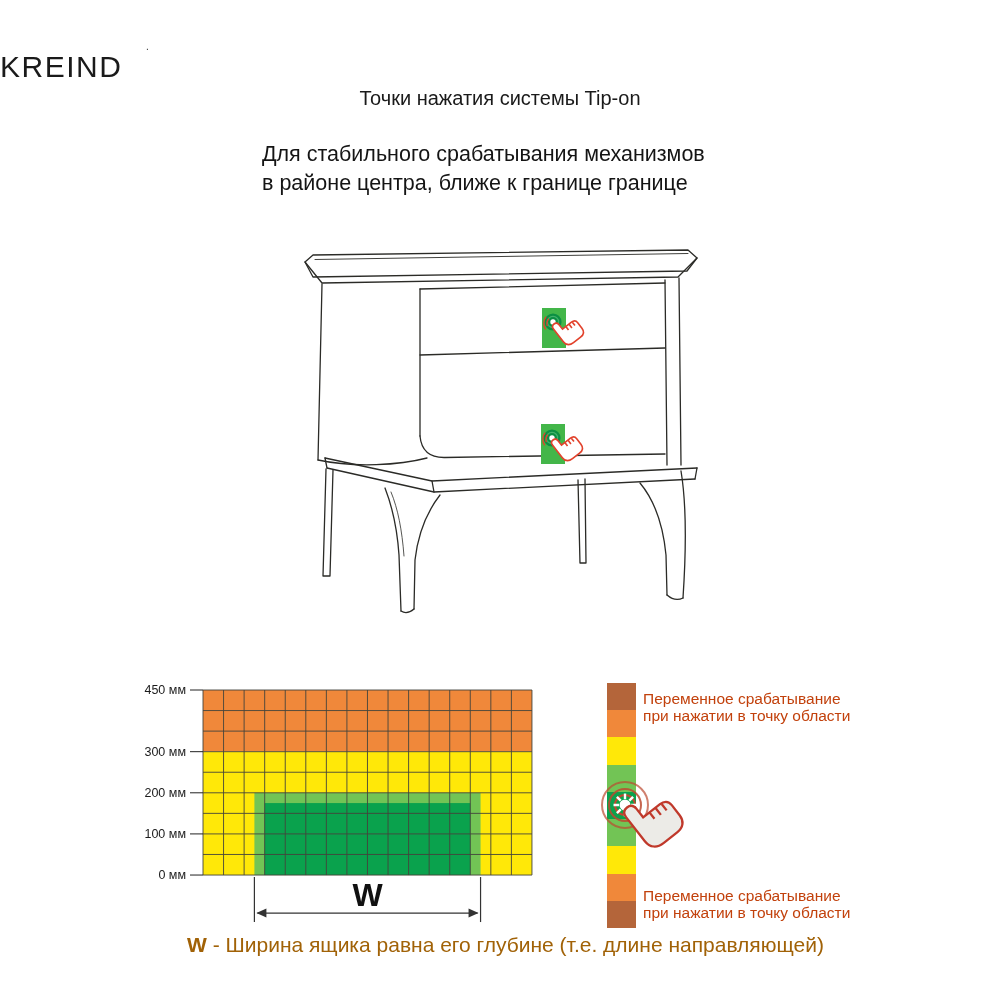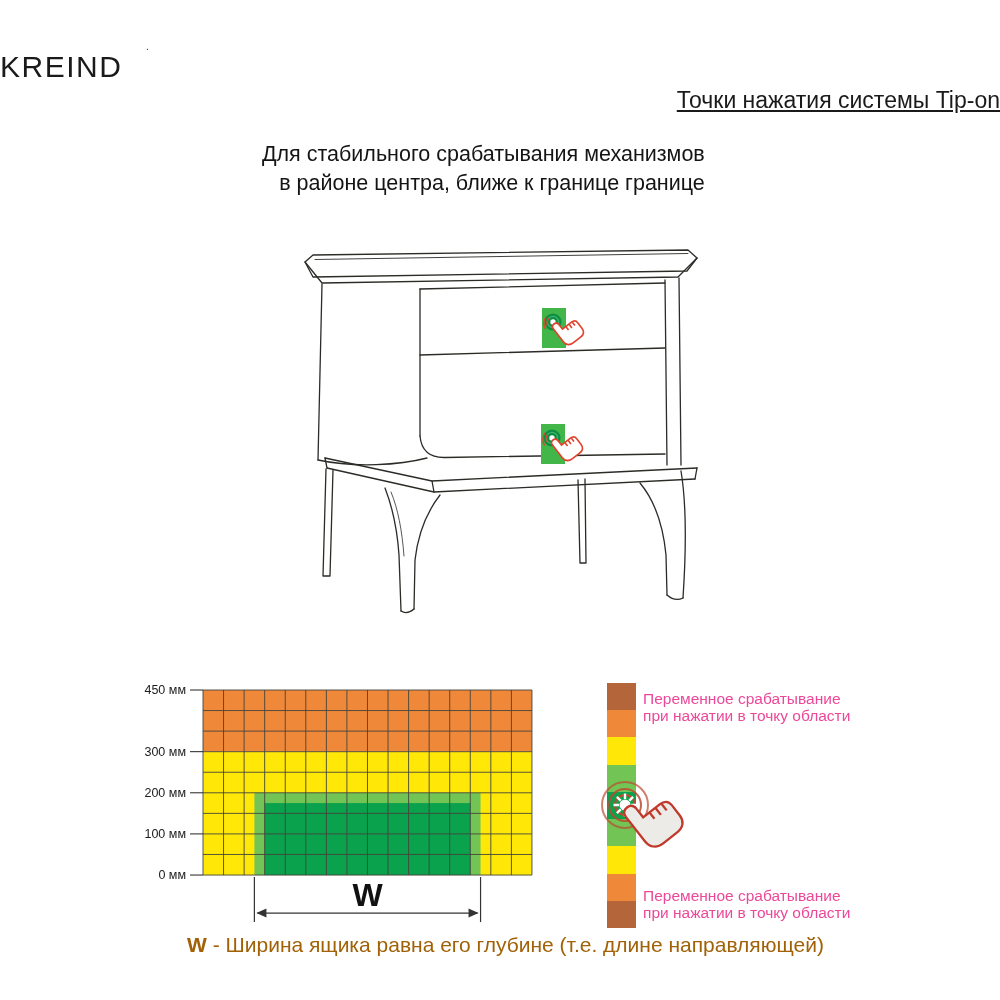--- a/index.html
+++ b/index.html
@@ -1,27 +1,27 @@
 <!DOCTYPE html>
 <html><head>
 <meta charset="utf-8">
 <style>
   html,body{margin:0;padding:0;}
   body{width:1000px;height:1000px;position:relative;background:#ffffff;
        font-family:"Liberation Sans", sans-serif;color:#131313;overflow:hidden;}
   .abs{position:absolute;}
   .title{left:0;right:0;top:50px;text-align:left;font-size:30px;letter-spacing:1.5px;color:#1a1a1a;}
-  .subtitle{left:0;right:0;top:87px;text-align:right;font-size:23px;color:#1a1a1a;text-decoration:underline;}
-  .desc{left:262px;top:140px;font-size:21.5px;line-height:28.5px;color:#141414;text-align:right;}
+  .subtitle{left:0;right:0;top:87px;text-align:center;font-size:20px;color:#1a1a1a;}
+  .desc{left:262px;top:140px;font-size:21.5px;line-height:28.5px;color:#141414;}
   .stray-dot{left:146px;top:41px;font-size:10px;color:#333;}
   .caption{left:187px;top:933px;font-size:21px;color:#a16207;}
   .caption b{font-weight:bold;}
   .legend{left:607px;top:683px;width:385px;height:260px;}
   .legend-bar{position:absolute;left:0;top:0;width:29px;height:245px;}
-  .lg-text{position:absolute;font-size:15.5px;line-height:16.5px;color:#ec4899;white-space:nowrap;}
+  .lg-text{position:absolute;font-size:15.5px;line-height:16.5px;color:#c2410c;white-space:nowrap;}
   .legend-press{position:absolute;left:-16px;top:88px;}
   svg{display:block;}
 </style>
 </head>
 <body>
 
 <div class="abs stray-dot">.</div>
 <div class="abs title">KREIND</div>
 <div class="abs subtitle">Точки нажатия системы Tip-on</div>
 

